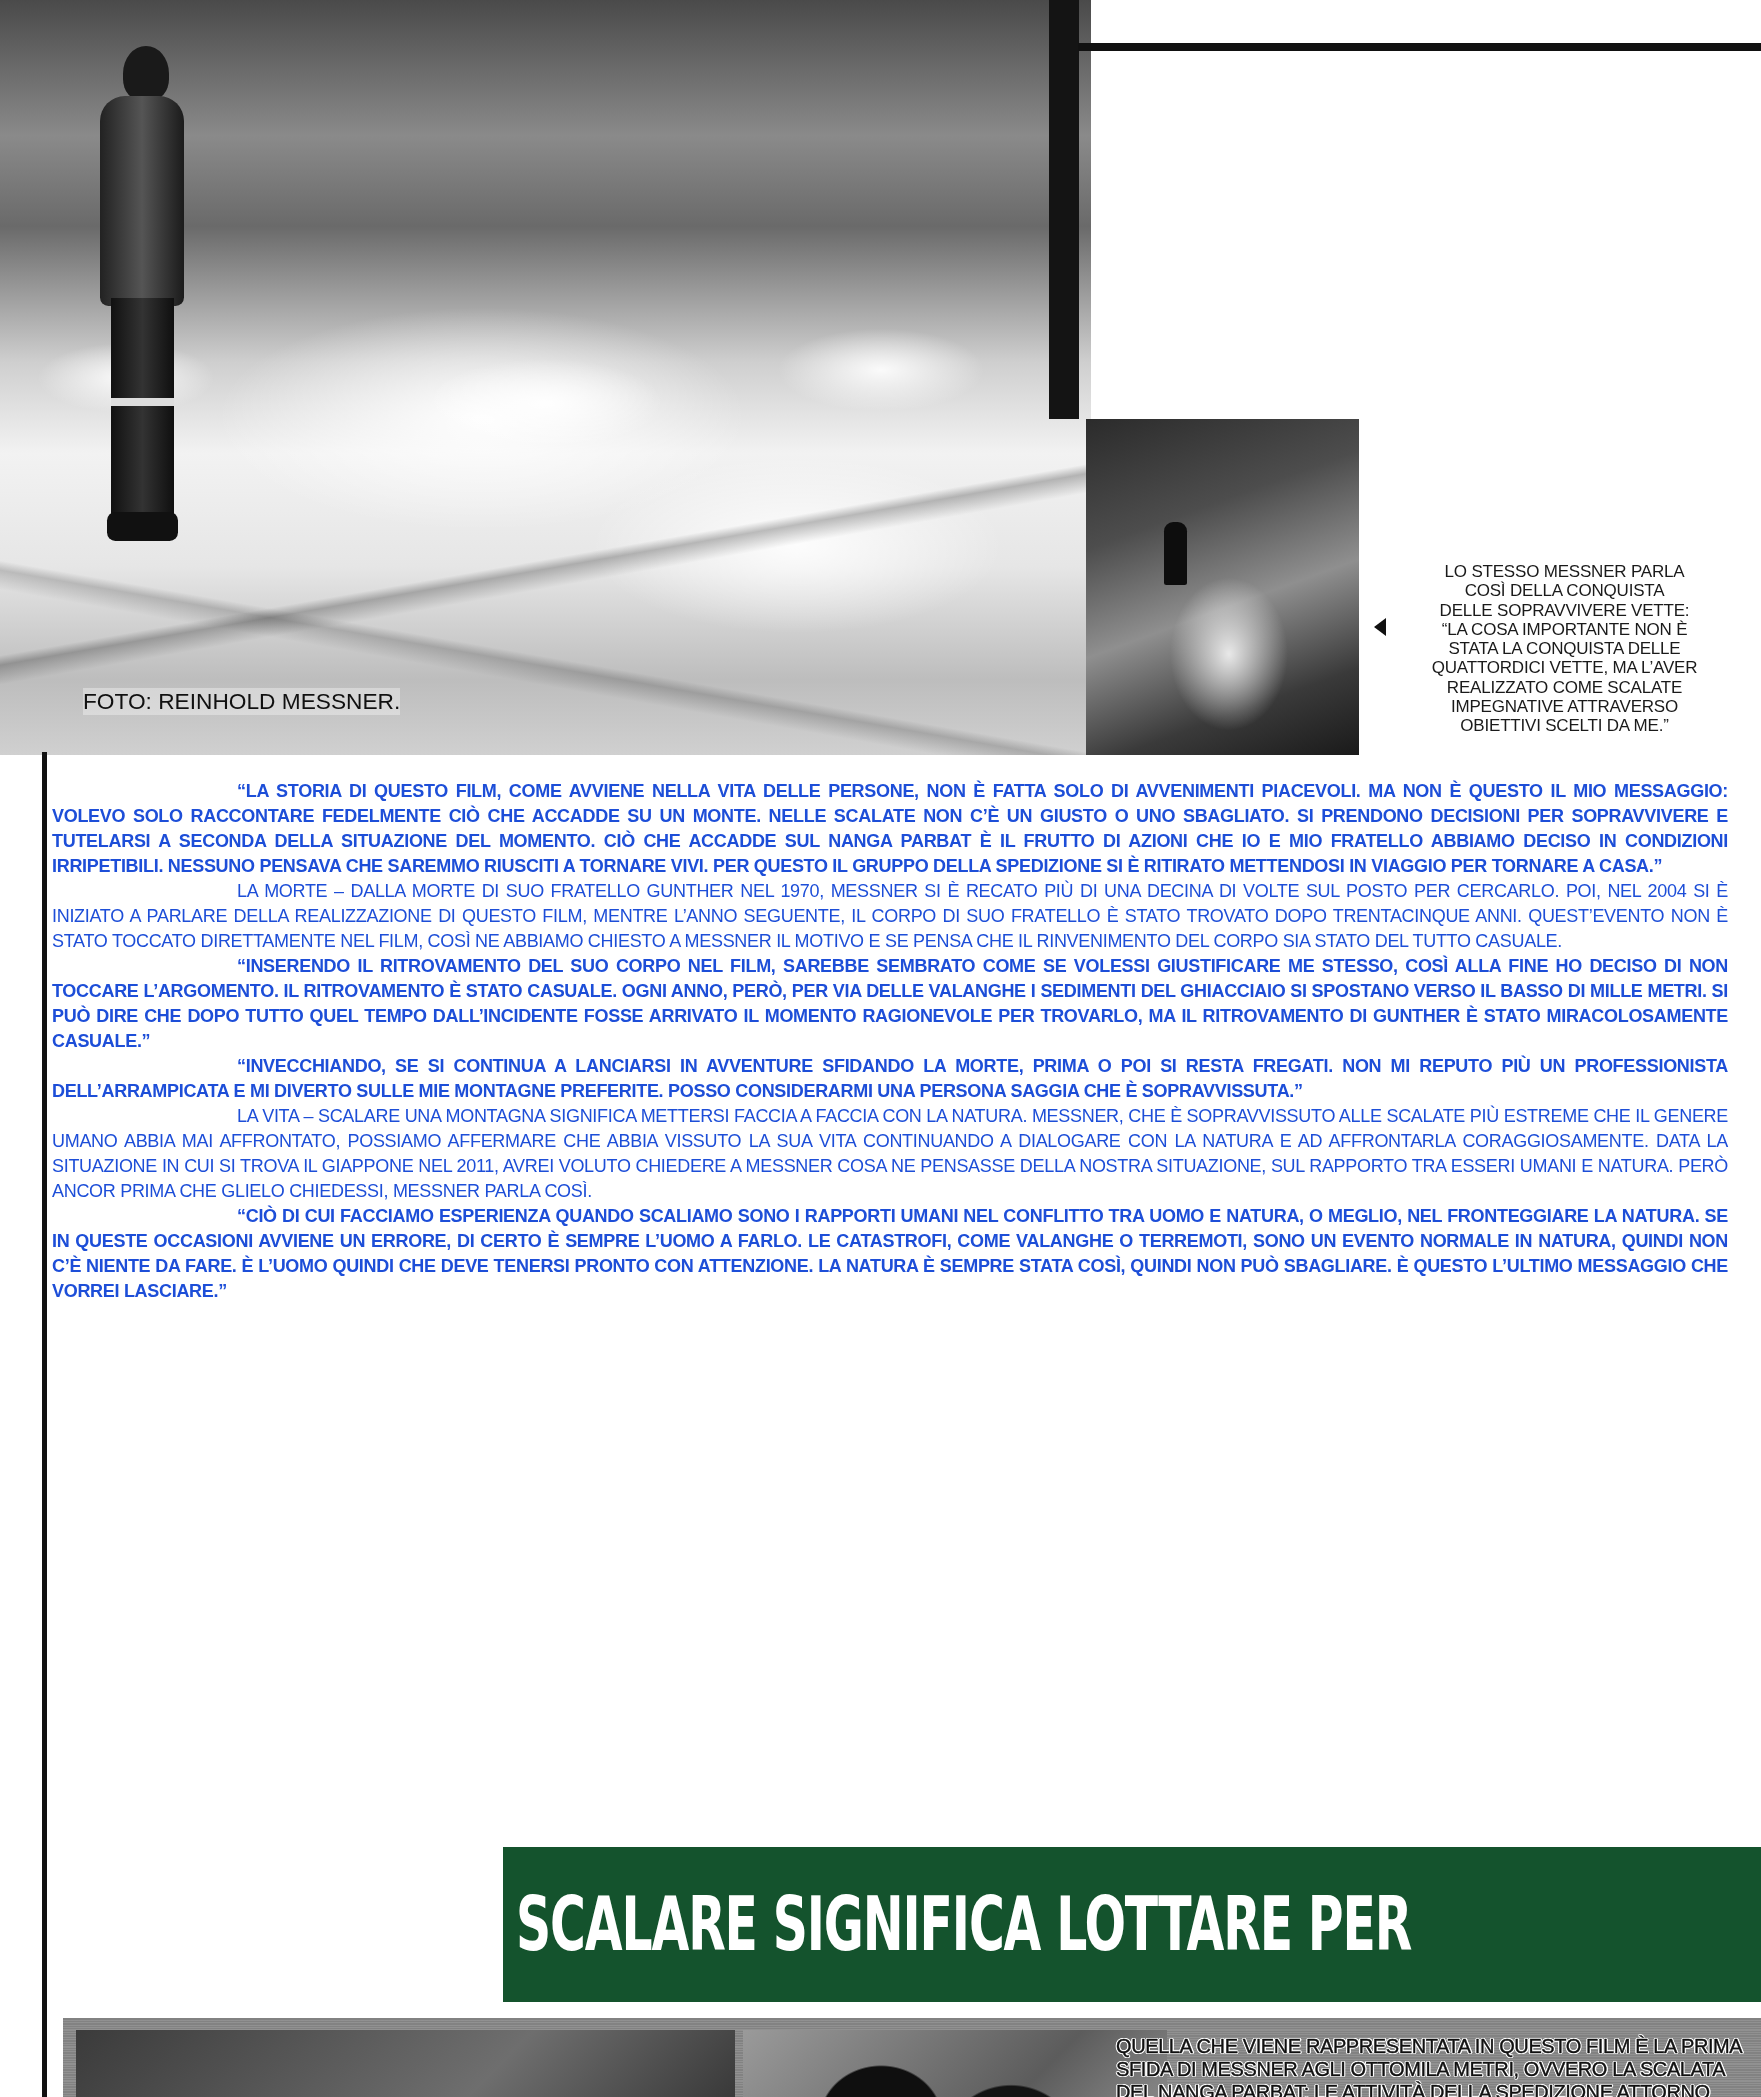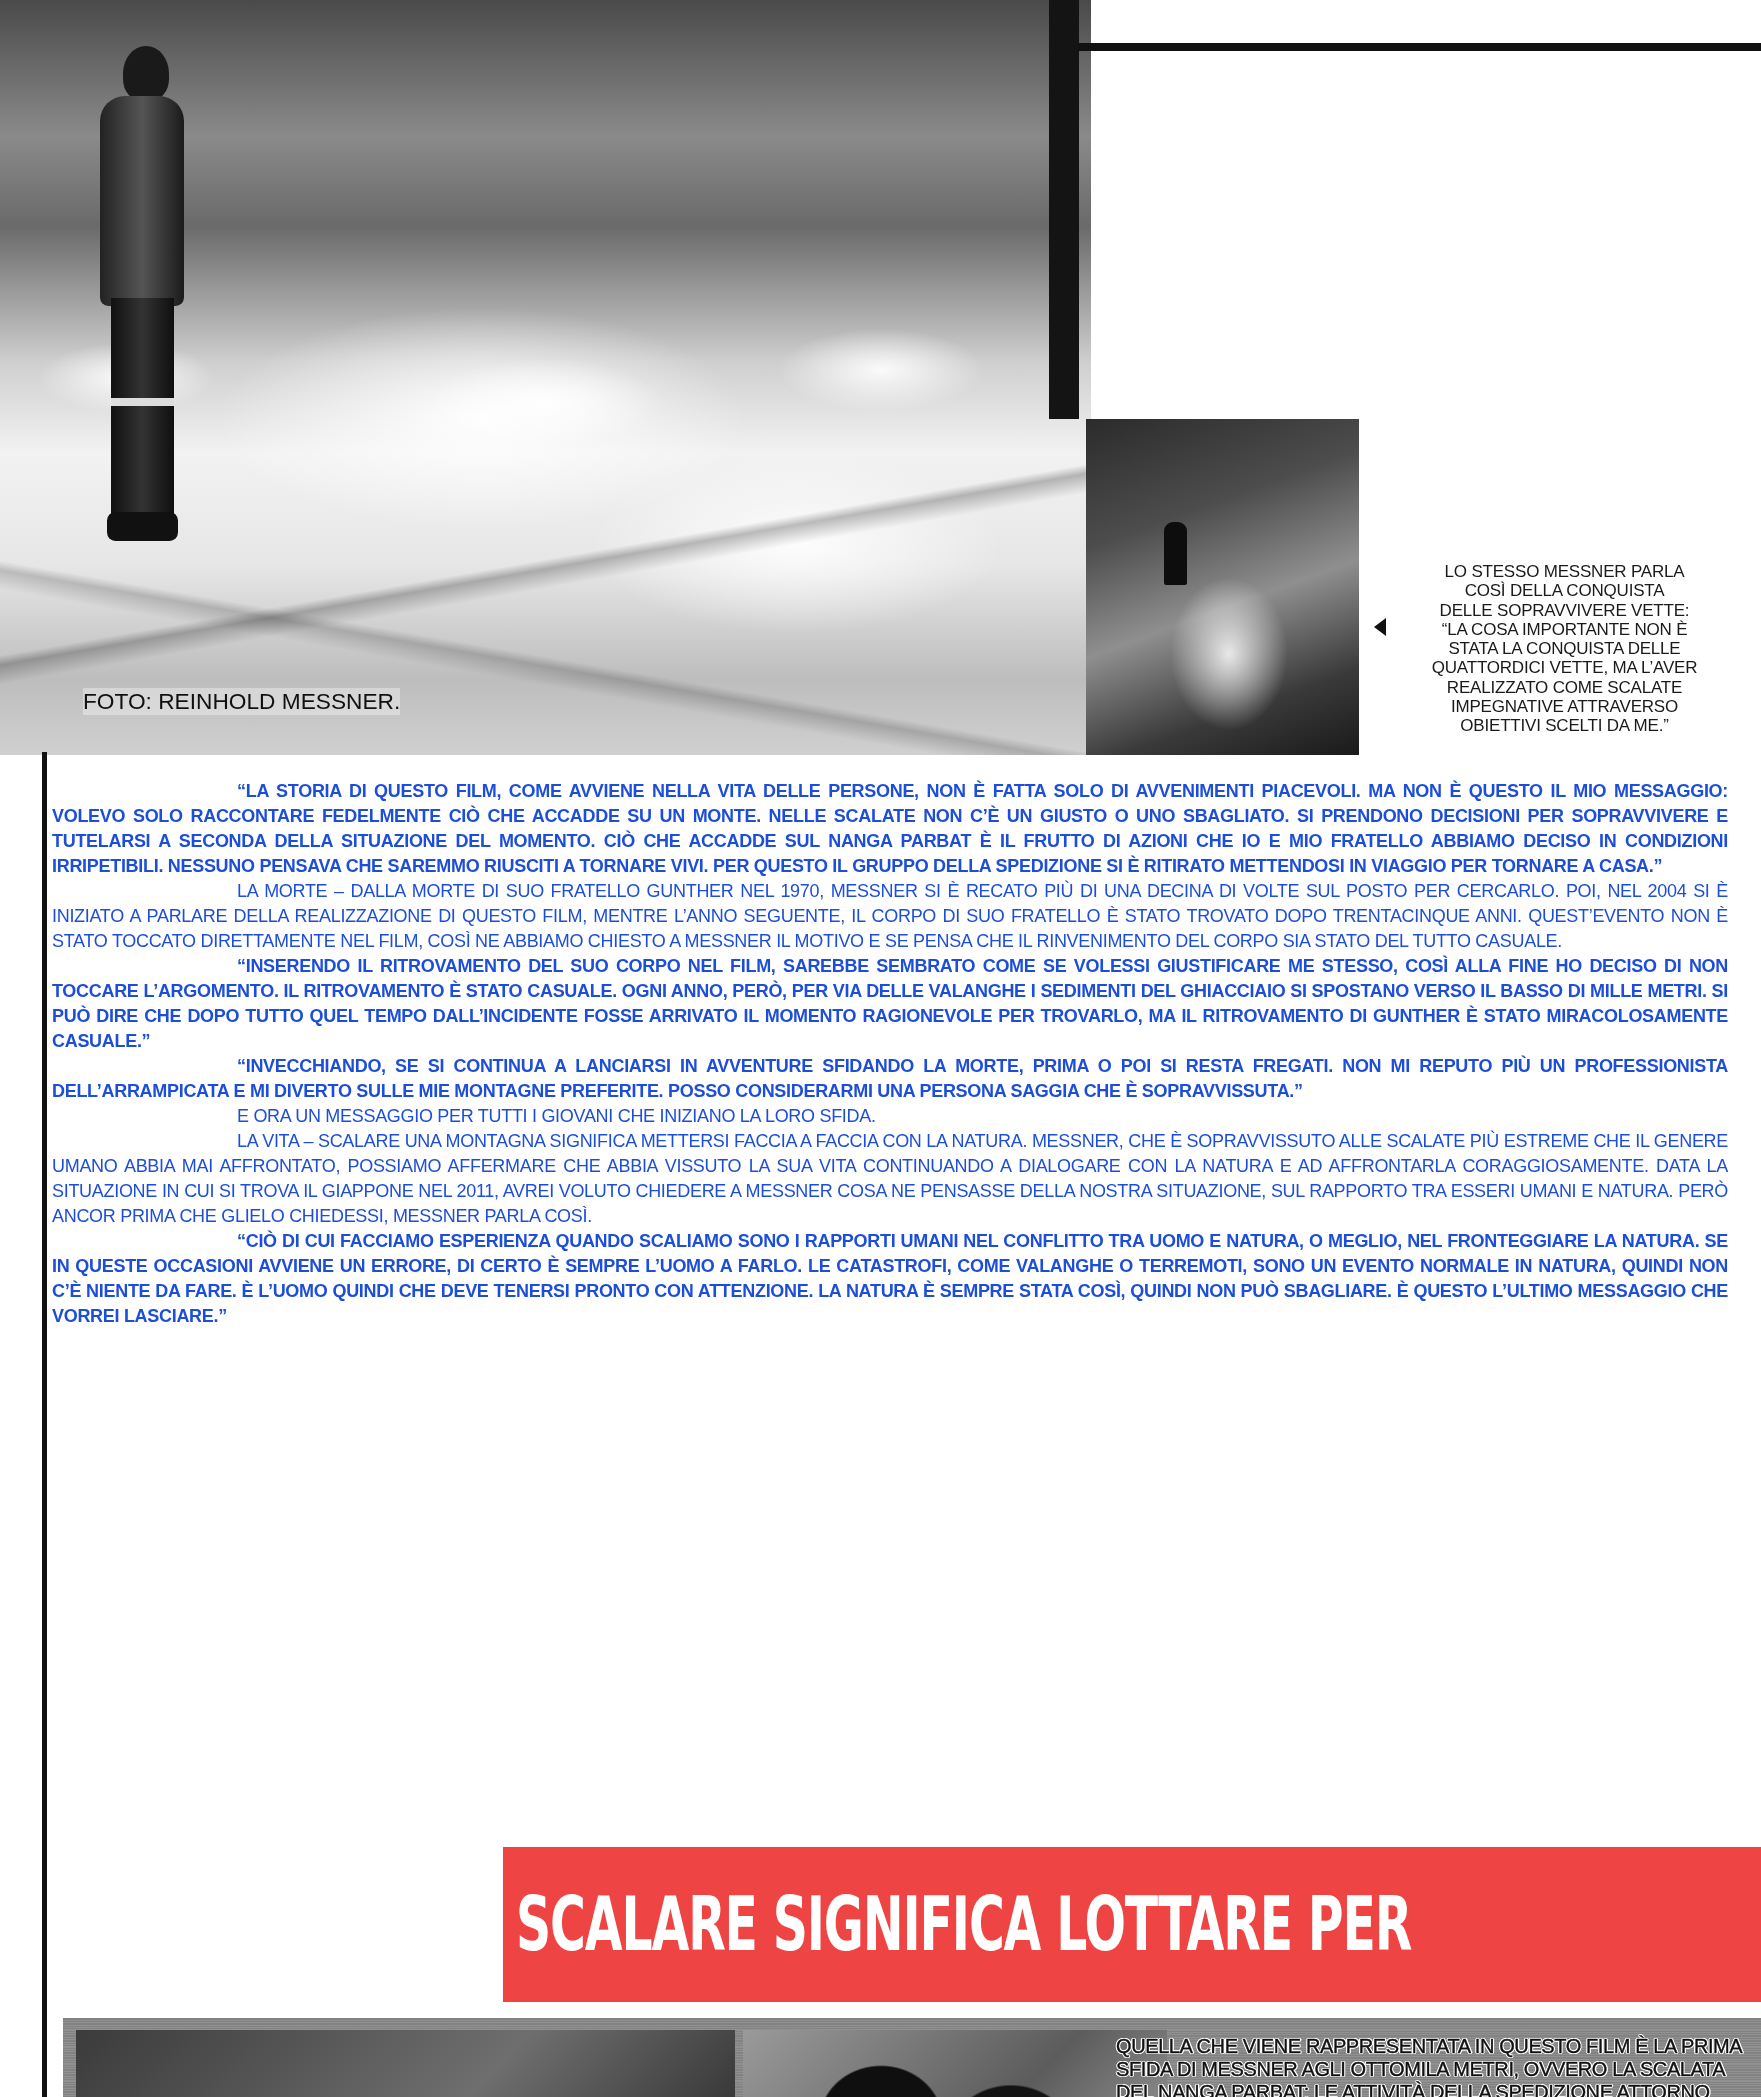--- a/index.html
+++ b/index.html
@@ -72,21 +72,21 @@
     font-size: 18px; line-height: 25px; text-align: justify; color: #1d4ed8;
     letter-spacing: -0.3px;
   }
   .article p { margin: 0; }
   .article p.quote { font-weight: bold; }
   .article p.indent { text-indent: 185px; }
 
   
   .banner {
     position: absolute; left: 503px; top: 1847px; width: 1258px; height: 155px;
-    background: #ef4444;
+    background: #14532d;
   }
   .banner-title {
     position: absolute; left: 13.4px; top: 40px;
     font-family: "DejaVu Sans", sans-serif; font-weight: bold;
     font-size: 74px; line-height: 74px; color: #ffffff;
     transform: scaleX(0.66); transform-origin: left top; white-space: nowrap;
     letter-spacing: -1.7px;
   }
 
   
@@ -154,21 +154,20 @@
   <div>OBIETTIVI SCELTI DA ME.”</div>
 </div>
 
 <div class="frame-left"></div>
 
 <div class="article">
   <p class="quote indent">“LA STORIA DI QUESTO FILM, COME AVVIENE NELLA VITA DELLE PERSONE, NON È FATTA SOLO DI AVVENIMENTI PIACEVOLI. MA NON È QUESTO IL MIO MESSAGGIO: VOLEVO SOLO RACCONTARE FEDELMENTE CIÒ CHE ACCADDE SU UN MONTE. NELLE SCALATE NON C’È UN GIUSTO O UNO SBAGLIATO. SI PRENDONO DECISIONI PER SOPRAVVIVERE E TUTELARSI A SECONDA DELLA SITUAZIONE DEL MOMENTO. CIÒ CHE ACCADDE SUL NANGA PARBAT È IL FRUTTO DI AZIONI CHE IO E MIO FRATELLO ABBIAMO DECISO IN CONDIZIONI IRRIPETIBILI. NESSUNO PENSAVA CHE SAREMMO RIUSCITI A TORNARE VIVI. PER QUESTO IL GRUPPO DELLA SPEDIZIONE SI È RITIRATO METTENDOSI IN VIAGGIO PER TORNARE A CASA.”</p>
   <p class="indent">LA MORTE – DALLA MORTE DI SUO FRATELLO GUNTHER NEL 1970, MESSNER SI È RECATO PIÙ DI UNA DECINA DI VOLTE SUL POSTO PER CERCARLO. POI, NEL 2004 SI È INIZIATO A PARLARE DELLA REALIZZAZIONE DI QUESTO FILM, MENTRE L’ANNO SEGUENTE, IL CORPO DI SUO FRATELLO È STATO TROVATO DOPO TRENTACINQUE ANNI. QUEST’EVENTO NON È STATO TOCCATO DIRETTAMENTE NEL FILM, COSÌ NE ABBIAMO CHIESTO A MESSNER IL MOTIVO E SE PENSA CHE IL RINVENIMENTO DEL CORPO SIA STATO DEL TUTTO CASUALE.</p>
   <p class="quote indent">“INSERENDO IL RITROVAMENTO DEL SUO CORPO NEL FILM, SAREBBE SEMBRATO COME SE VOLESSI GIUSTIFICARE ME STESSO, COSÌ ALLA FINE HO DECISO DI NON TOCCARE L’ARGOMENTO. IL RITROVAMENTO È STATO CASUALE. OGNI ANNO, PERÒ, PER VIA DELLE VALANGHE I SEDIMENTI DEL GHIACCIAIO SI SPOSTANO VERSO IL BASSO DI MILLE METRI. SI PUÒ DIRE CHE DOPO TUTTO QUEL TEMPO DALL’INCIDENTE FOSSE ARRIVATO IL MOMENTO RAGIONEVOLE PER TROVARLO, MA IL RITROVAMENTO DI GUNTHER È STATO MIRACOLOSAMENTE CASUALE.”</p>
   <p class="quote indent">“INVECCHIANDO, SE SI CONTINUA A LANCIARSI IN AVVENTURE SFIDANDO LA MORTE, PRIMA O POI SI RESTA FREGATI. NON MI REPUTO PIÙ UN PROFESSIONISTA DELL’ARRAMPICATA E MI DIVERTO SULLE MIE MONTAGNE PREFERITE. POSSO CONSIDERARMI UNA PERSONA SAGGIA CHE È SOPRAVVISSUTA.”</p>
-  <p class="indent">E ORA UN MESSAGGIO PER TUTTI I GIOVANI CHE INIZIANO LA LORO SFIDA.</p>
   <p class="indent">LA VITA – SCALARE UNA MONTAGNA SIGNIFICA METTERSI FACCIA A FACCIA CON LA NATURA. MESSNER, CHE È SOPRAVVISSUTO ALLE SCALATE PIÙ ESTREME CHE IL GENERE UMANO ABBIA MAI AFFRONTATO, POSSIAMO AFFERMARE CHE ABBIA VISSUTO LA SUA VITA CONTINUANDO A DIALOGARE CON LA NATURA E AD AFFRONTARLA CORAGGIOSAMENTE. DATA LA SITUAZIONE IN CUI SI TROVA IL GIAPPONE NEL 2011, AVREI VOLUTO CHIEDERE A MESSNER COSA NE PENSASSE DELLA NOSTRA SITUAZIONE, SUL RAPPORTO TRA ESSERI UMANI E NATURA. PERÒ ANCOR PRIMA CHE GLIELO CHIEDESSI, MESSNER PARLA COSÌ.</p>
   <p class="quote indent">“CIÒ DI CUI FACCIAMO ESPERIENZA QUANDO SCALIAMO SONO I RAPPORTI UMANI NEL CONFLITTO TRA UOMO E NATURA, O MEGLIO, NEL FRONTEGGIARE LA NATURA. SE IN QUESTE OCCASIONI AVVIENE UN ERRORE, DI CERTO È SEMPRE L’UOMO A FARLO. LE CATASTROFI, COME VALANGHE O TERREMOTI, SONO UN EVENTO NORMALE IN NATURA, QUINDI NON C’È NIENTE DA FARE. È L’UOMO QUINDI CHE DEVE TENERSI PRONTO CON ATTENZIONE. LA NATURA È SEMPRE STATA COSÌ, QUINDI NON PUÒ SBAGLIARE. È QUESTO L’ULTIMO MESSAGGIO CHE VORREI LASCIARE.”</p>
 </div>
 
 <div class="banner">
   <div class="banner-title">SCALARE SIGNIFICA LOTTARE PER</div>
 </div>
 
 <div class="bottom-panel">
   <div class="still-1"></div>

